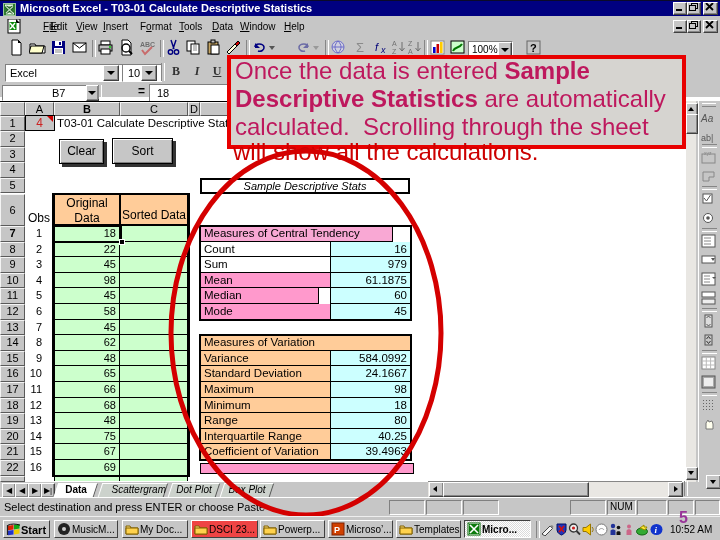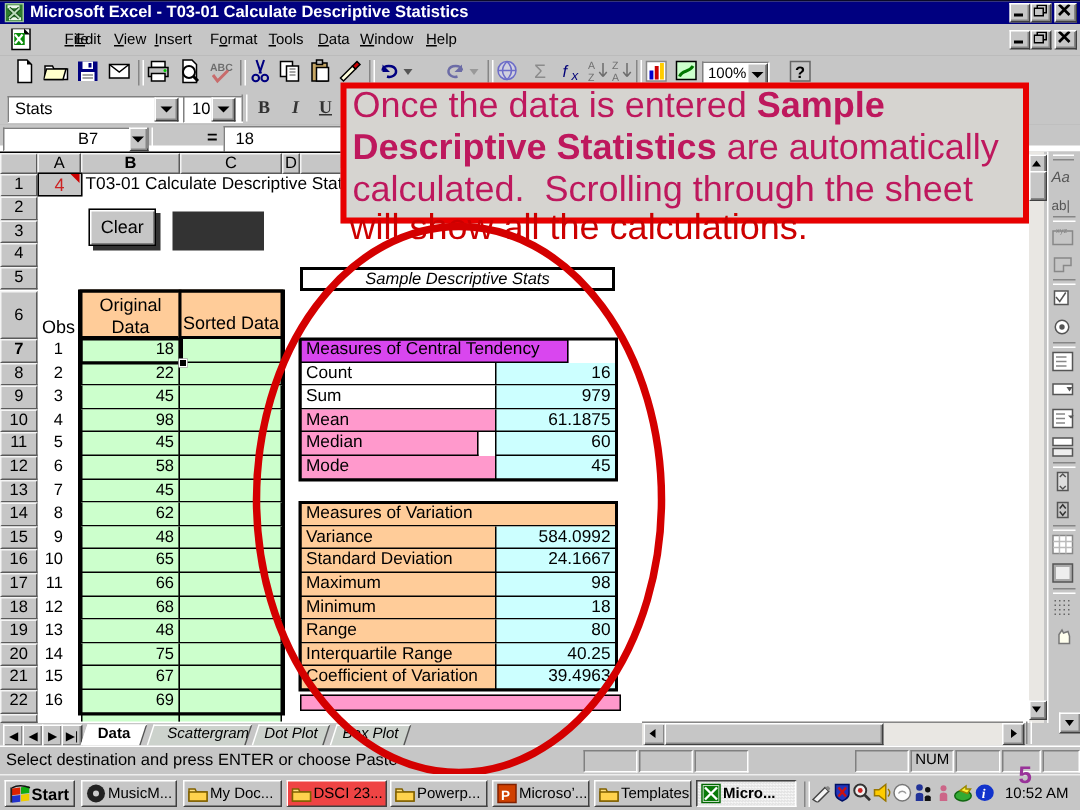--- a/index.html
+++ b/index.html
@@ -183,21 +183,21 @@
   <div class="abs btn3" style="left:498px;top:4px;width:12px;height:13px;">
         <div class="abs" style="left:2px;top:5px;border-left:4px solid transparent;border-right:4px solid transparent;border-top:4px solid #000;"></div>
       </div>
   <div class="abs" style="left:525px;top:1px;width:17px;height:17px;"><svg width="17" height="17" viewBox="0 0 17 17">
           <rect x="2" y="2" width="13" height="13" fill="#c6c6c6" stroke="#666"></rect>
           <text x="5" y="13" font-size="11" font-weight="bold" fill="#000">?</text>
         </svg></div>
     </div>
 
   <div class="abs" style="left:0;top:60px;width:720px;height:23px;background:#c6c6c6;border-bottom:1px solid #aaa;"></div>
-  <div class="abs inset" style="left:5px;top:64px;width:112px;height:16px;background:#fff;font-size:11px;padding-left:4px;line-height:16px;">Stats</div>
+  <div class="abs inset" style="left:5px;top:64px;width:112px;height:16px;background:#fff;font-size:11px;padding-left:4px;line-height:16px;">Excel</div>
   <div class="abs btn3" style="left:103px;top:65px;width:14px;height:14px;">
       <div class="abs" style="left:3px;top:5px;border-left:4px solid transparent;border-right:4px solid transparent;border-top:4px solid #000;"></div>
     </div>
   <div class="abs inset" style="left:122px;top:64px;width:33px;height:16px;background:#fff;font-size:11px;padding-left:5px;line-height:16px;">10</div>
   <div class="abs btn3" style="left:141px;top:65px;width:14px;height:14px;">
       <div class="abs" style="left:3px;top:5px;border-left:4px solid transparent;border-right:4px solid transparent;border-top:4px solid #000;"></div>
     </div>
   <div class="abs" style="left:161px;top:63px;width:2px;height:18px;border-left:1px solid #868686;border-right:1px solid #fff;"></div>
   <div class="abs" style="left:166px;top:64px;width:20px;height:17px;text-align:center;font-weight:bold;font-size:12px;color:#333;font-family:'Liberation Serif',serif;">B</div>
   <div class="abs" style="left:187px;top:64px;width:20px;height:17px;text-align:center;font-style:italic;font-weight:bold;font-size:12px;color:#333;font-family:'Liberation Serif',serif;">I</div>
@@ -254,20 +254,21 @@
     </div>
 
   <div class="abs" style="left:25px;top:115px;width:30px;height:16px;background:#c6c6c6;border:1px solid #000;box-sizing:border-box;"></div>
   <div class="abs" style="left:25px;top:116px;width:18px;height:14px;font-size:12px;color:#cc2222;text-align:right;line-height:14px;">4</div>
   <div class="abs" style="left:47px;top:116px;width:0;height:0;border-top:6px solid #cc0000;border-left:6px solid transparent;"></div>
   <div class="abs" style="left:57px;top:117px;font-size:11.5px;color:#000;white-space:nowrap;">T03-01 Calculate Descriptive Statistics</div>
 
   <div class="abs" style="left:62px;top:142px;width:45px;height:25px;background:#333;"></div>
   <div class="abs" style="left:59px;top:139px;width:45px;height:25px;background:#c6c6c6;border:1px solid #000;box-shadow:inset 1px 1px 0 #fff,inset -1px -1px 0 #808080;box-sizing:border-box;text-align:center;font-size:12px;line-height:23px;">Clear</div>
   <div class="abs" style="left:115px;top:141px;width:61px;height:26px;background:#333;"></div>
+  <div class="abs" style="left:112px;top:138px;width:61px;height:26px;background:#c6c6c6;border:1px solid #000;box-shadow:inset 1px 1px 0 #fff,inset -1px -1px 0 #808080;box-sizing:border-box;text-align:center;font-size:12px;line-height:24px;">Sort</div>
 
   <div class="abs" style="left:53px;top:193px;width:68px;height:33px;background:#ffcc99;border:2px solid #000;box-sizing:border-box;text-align:center;font-size:12px;line-height:15px;padding-top:1px;">Original<br>Data</div>
   <div class="abs" style="left:119px;top:193px;width:70px;height:33px;background:#ffcc99;border:2px solid #000;box-sizing:border-box;text-align:center;font-size:12px;line-height:14px;">
       <span style="position:absolute;bottom:2px;left:0;width:100%;">Sorted Data</span>
     </div>
   <div class="abs" style="left:28px;top:211px;width:26px;height:14px;font-size:12px;">Obs</div>
 
   <div id="datarows">
       <div class="abs" style="left:25px;top:226.0px;width:17px;height:15.6px;font-size:11px;text-align:right;line-height:15.6px;">1</div>
   <div class="abs" style="left:54px;top:226.0px;width:66px;height:15.6px;background:#ccffcc;border:1px solid #000;border-top:none;box-sizing:border-box;font-size:11px;text-align:right;line-height:14.6px;padding-right:3px;">18</div>
@@ -320,21 +321,21 @@
   <div class="abs" style="left:54px;top:475.6px;width:66px;height:5.4px;background:#ccffcc;border-left:1px solid #000;border-right:1px solid #000;box-sizing:border-box;"></div>
   <div class="abs" style="left:119px;top:475.6px;width:69px;height:5.4px;background:#ccffcc;border-left:1px solid #000;border-right:1px solid #000;box-sizing:border-box;"></div>
     </div>
 
   <div class="abs" style="left:53px;top:225px;width:69px;height:18px;border:2px solid #000;box-sizing:border-box;"></div>
   <div class="abs" style="left:119px;top:239px;width:4px;height:4px;background:#000;border:1px solid #fff;"></div>
 
   <div class="abs" style="left:200px;top:178px;width:210px;height:16px;background:#fff;border:2px solid #000;box-sizing:border-box;text-align:center;font-style:italic;font-size:11px;line-height:13px;">Sample Descriptive Stats</div>
 
   <div id="stats">
-      <div class="abs" style="left:200px;top:226.0px;width:179px;height:15.6px;background:#d946ef;border:1px solid #000;box-sizing:border-box;font-size:11.5px;line-height:13.6px;padding-left:3px;">Measures of Central Tendency</div>
+      <div class="abs" style="left:200px;top:226.0px;width:193px;height:15.6px;background:#f9a8d4;border:1px solid #000;box-sizing:border-box;font-size:11.5px;line-height:13.6px;padding-left:3px;">Measures of Central Tendency</div>
   <div class="abs" style="left:200px;top:241.6px;width:131px;height:15.6px;background:#ffffff;border:1px solid #000;border-top:none;box-sizing:border-box;font-size:11.5px;line-height:14.6px;padding-left:3px;">Count</div>
   <div class="abs" style="left:330px;top:241.6px;width:81px;height:15.6px;background:#ccffff;border:1px solid #000;border-top:none;box-sizing:border-box;font-size:11.5px;text-align:right;line-height:14.6px;padding-right:3px;">16</div>
   <div class="abs" style="left:200px;top:257.2px;width:131px;height:15.6px;background:#ffffff;border:1px solid #000;border-top:none;box-sizing:border-box;font-size:11.5px;line-height:14.6px;padding-left:3px;">Sum</div>
   <div class="abs" style="left:330px;top:257.2px;width:81px;height:15.6px;background:#ccffff;border:1px solid #000;border-top:none;box-sizing:border-box;font-size:11.5px;text-align:right;line-height:14.6px;padding-right:3px;">979</div>
   <div class="abs" style="left:200px;top:272.8px;width:131px;height:15.6px;background:#ff99cc;border:1px solid #000;border-top:none;box-sizing:border-box;font-size:11.5px;line-height:14.6px;padding-left:3px;">Mean</div>
   <div class="abs" style="left:330px;top:272.8px;width:81px;height:15.6px;background:#ccffff;border:1px solid #000;border-top:none;box-sizing:border-box;font-size:11.5px;text-align:right;line-height:14.6px;padding-right:3px;">61.1875</div>
   <div class="abs" style="left:200px;top:288.4px;width:119px;height:15.6px;background:#ff99cc;border:1px solid #000;border-top:none;box-sizing:border-box;font-size:11.5px;line-height:14.6px;padding-left:3px;">Median</div>
   <div class="abs" style="left:330px;top:288.4px;width:81px;height:15.6px;background:#ccffff;border:1px solid #000;border-top:none;box-sizing:border-box;font-size:11.5px;text-align:right;line-height:14.6px;padding-right:3px;">60</div>
   <div class="abs" style="left:200px;top:304.0px;width:131px;height:15.6px;background:#ff99cc;border:1px solid #000;border-top:none;box-sizing:border-box;font-size:11.5px;line-height:14.6px;padding-left:3px;">Mode</div>
   <div class="abs" style="left:330px;top:304.0px;width:81px;height:15.6px;background:#ccffff;border:1px solid #000;border-top:none;box-sizing:border-box;font-size:11.5px;text-align:right;line-height:14.6px;padding-right:3px;">45</div>

